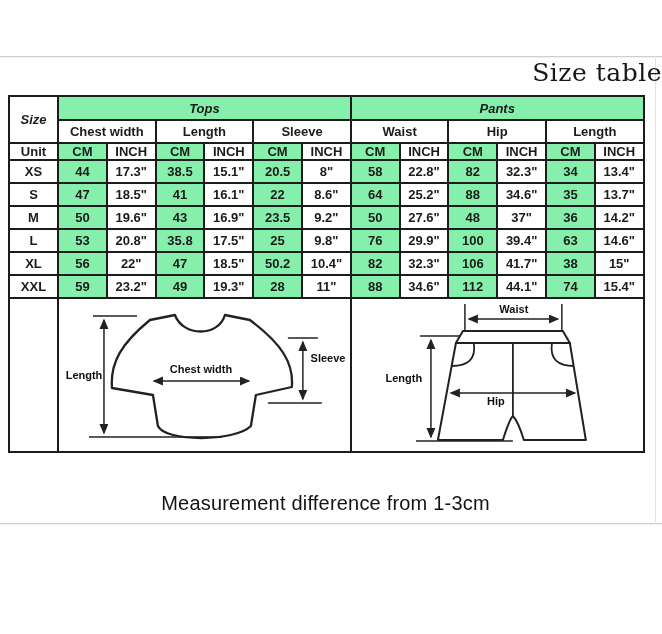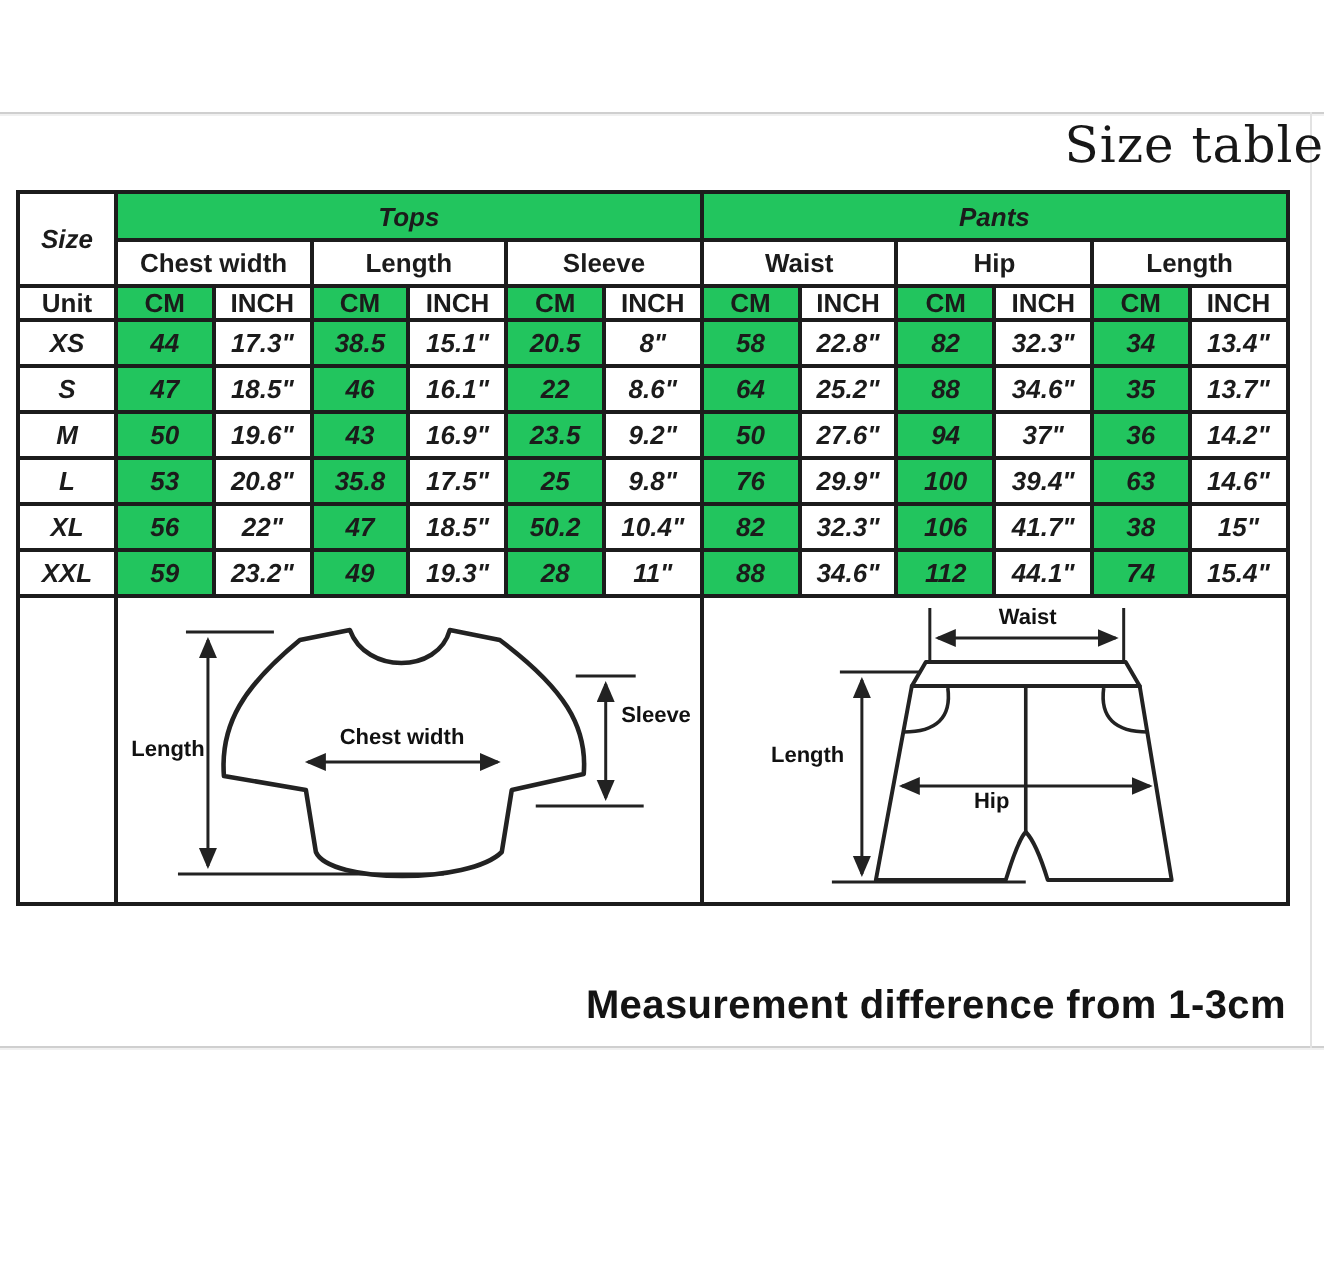--- a/index.html
+++ b/index.html
@@ -5,28 +5,28 @@
   html,body{margin:0;padding:0;background:#ffffff;}
   body{width:662px;height:634px;font-family:"Liberation Sans",sans-serif;}
   .stage{position:relative;width:662px;height:634px;background:#fff;overflow:hidden;}
   .hline{position:absolute;left:0;width:662px;height:1px;background:#cfcfcf;box-shadow:0 1px 0 #f0f0f0;}
   .vline{position:absolute;width:1px;background:#e2e2e2;}
   .title{position:absolute;top:58px;left:0;width:662px;text-align:right;
          font-family:"DejaVu Serif",serif;font-weight:normal;font-size:25px;color:#171717;letter-spacing:.5px;}
   table.size{position:absolute;left:8px;top:95px;width:635px;border-collapse:collapse;table-layout:fixed;}
   table.size td{border:2px solid #1c1c1c;text-align:center;vertical-align:middle;
         font-weight:bold;font-size:13px;color:#1b1b1b;padding:0;overflow:hidden;white-space:nowrap;}
-  .g{background:#22c55e;}
-  tr.r1{height:24px;font-style:italic;} tr.r2{height:23px;} tr.r3{height:14px;margin-top:13px;} tr.rd{height:23px;font-style:italic;}
+  .g{background:#86efac;}
+  tr.r1{height:24px;font-style:italic;} tr.r2{height:23px;} tr.r3{height:14px;margin-top:13px;} tr.rd{height:23px;}
   td.diag{height:152px;background:#fff;}
   .dwrap{position:relative;width:100%;height:152px;}
   .dwrap svg{position:absolute;left:0;top:0;width:100%;height:100%;}
   .dlabel{position:absolute;font-size:11px;font-weight:bold;color:#111;text-align:center;white-space:nowrap;}
-  .note{position:absolute;top:483px;left:8px;width:635px;height:40px;line-height:40px;text-align:right;
-        font-size:20px;font-weight:bold;color:#141414;letter-spacing:.2px;}
+  .note{position:absolute;top:483px;left:8px;width:635px;height:40px;line-height:40px;text-align:center;
+        font-size:20px;font-weight:normal;color:#141414;letter-spacing:.2px;}
   line,path{vector-effect:none;}
 </style>
 </head>
 <body>
 
 <div class="stage">
 
   <div class="hline" style="top:56px;"></div>
   <div class="hline" style="top:523px;"></div>
   <div class="vline" style="left:655px;top:56px;height:468px;"></div>
@@ -79,42 +79,42 @@
       <td>22.8"</td>
       <td class="g">82</td>
       <td>32.3"</td>
       <td class="g">34</td>
       <td>13.4"</td>
     </tr>
     <tr class="rd">
       <td>S</td>
       <td class="g">47</td>
       <td>18.5"</td>
-      <td class="g">46</td>
+      <td class="g">41</td>
       <td>16.1"</td>
       <td class="g">22</td>
       <td>8.6"</td>
       <td class="g">64</td>
       <td>25.2"</td>
       <td class="g">88</td>
       <td>34.6"</td>
       <td class="g">35</td>
       <td>13.7"</td>
     </tr>
     <tr class="rd">
       <td>M</td>
       <td class="g">50</td>
       <td>19.6"</td>
       <td class="g">43</td>
       <td>16.9"</td>
       <td class="g">23.5</td>
       <td>9.2"</td>
       <td class="g">50</td>
       <td>27.6"</td>
-      <td class="g">94</td>
+      <td class="g">48</td>
       <td>37"</td>
       <td class="g">36</td>
       <td>14.2"</td>
     </tr>
     <tr class="rd">
       <td>L</td>
       <td class="g">53</td>
       <td>20.8"</td>
       <td class="g">35.8</td>
       <td>17.5"</td>

